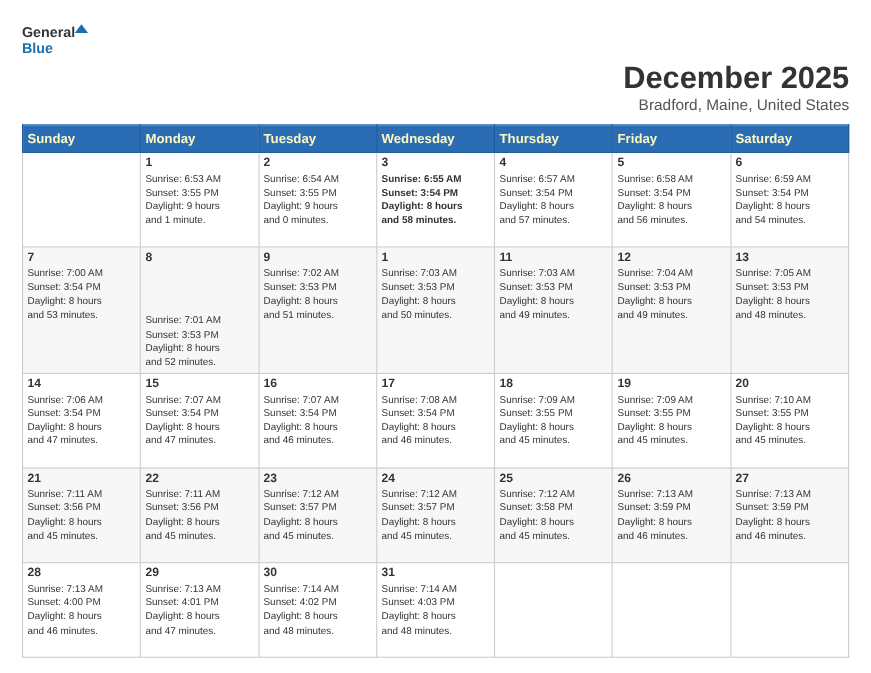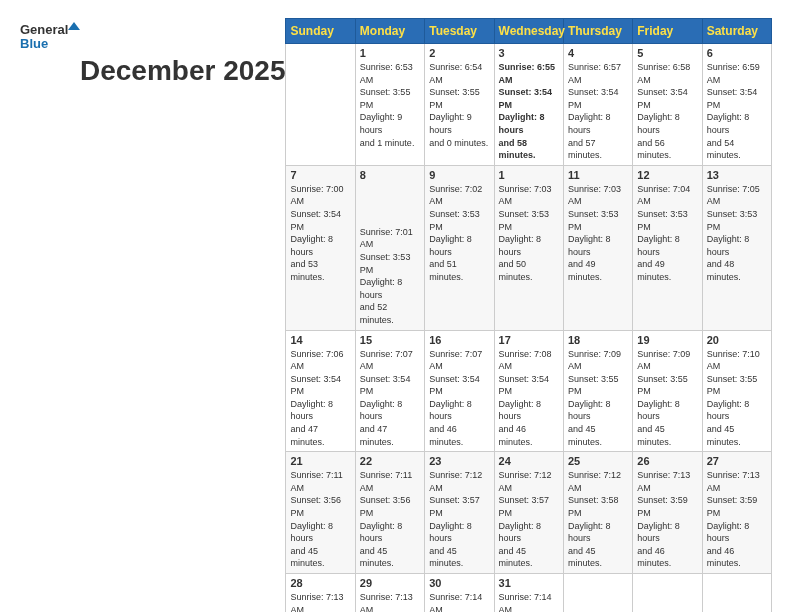--- a/index.html
+++ b/index.html
@@ -8,21 +8,21 @@
       height: 612px;
       background: #fff;
       font-family: Arial, sans-serif;
       overflow: hidden;
     }
     .page {
       width: 792px;
       height: 612px;
       padding: 18px 20px 14px 20px;
       display: flex;
-      flex-direction: row;
+      flex-direction: column;
     }
     .header {
       display: flex;
       justify-content: space-between;
       align-items: flex-start;
       margin-bottom: 10px;
     }
     .logo {
       display: flex;
       align-items: center;
@@ -43,21 +43,21 @@
     }
     .calendar {
       flex: 1;
       border: 1px solid #ccc;
       border-collapse: collapse;
       width: 100%;
       table-layout: fixed;
     }
     .calendar th {
       background-color: #2a6db5;
-      color: #fde047;
+      color: #fef9c3;
       font-size: 12px;
       font-weight: bold;
       padding: 5px 4px;
       border: 1px solid #1e5a9a;
       text-align: left;
     }
     .calendar td {
       border: 1px solid #ccc;
       vertical-align: top;
       padding: 3px 4px;
@@ -91,20 +91,21 @@
   <div class="header">
     <div class="logo">
   <svg width="60" height="40" viewBox="0 0 60 40">
     <text x="0" y="16" font-size="13" font-weight="bold" fill="#333" font-family="Arial">General</text>
     <text x="0" y="30" font-size="13" font-weight="bold" fill="#1a6faf" font-family="Arial">Blue</text>
     <polygon points="54,4 60,12 48,12" fill="#1a6faf"></polygon>
   </svg>
 </div>
     <div class="title-block">
       <div class="main-title">December 2025</div>
+      <div class="subtitle">Bradford, Maine, United States</div>
     </div>
   </div>
 
   <table class="calendar">
     <thead>
       <tr>
       <th>Sunday</th>
           <th>Monday</th>
           <th>Tuesday</th>
           <th>Wednesday</th>

